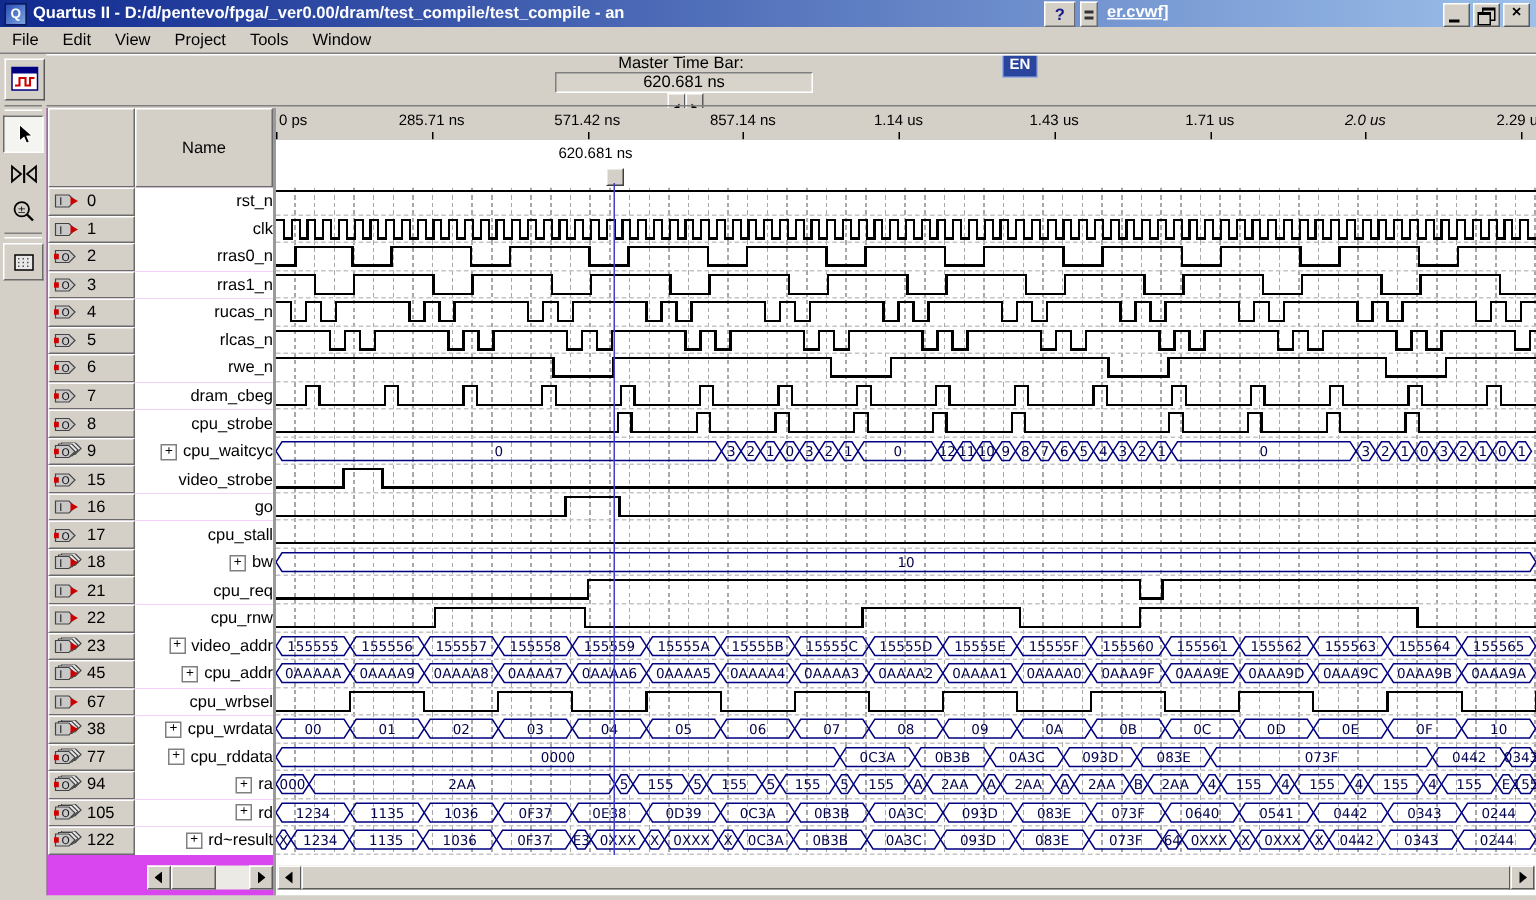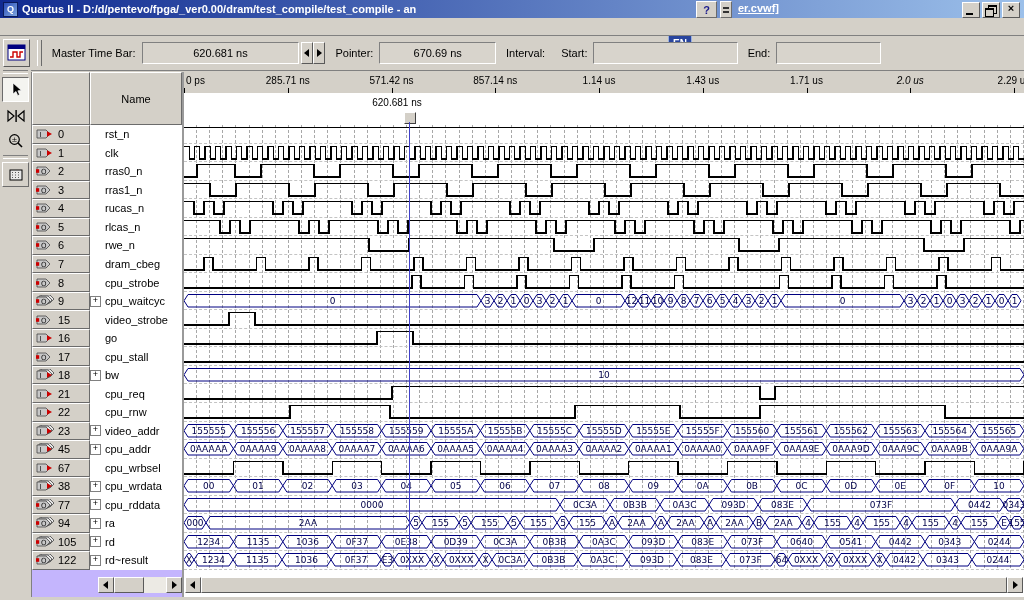--- a/index.html
+++ b/index.html
@@ -28,21 +28,21 @@
   .winbtn .min{position:absolute;left:3px;bottom:2px;width:7px;height:2px;background:#000;}
   .winbtn .rst1{position:absolute;left:5px;top:2px;width:7px;height:6px;border:1px solid #000;border-top-width:2px;background:#d4d0c8;}
   .winbtn .rst2{position:absolute;left:2px;top:5px;width:7px;height:6px;border:1px solid #000;border-top-width:2px;background:#d4d0c8;}
   .winbtn.close{font-size:11px;font-weight:bold;line-height:11px;}
 
   
   #menubar{position:absolute;left:0;top:18px;width:1024px;height:18px;background:#d4d0c8;
     display:flex;align-items:center;font-size:11px;color:#000;border-bottom:1px solid #fff;}
   .menuitem{padding:2px 8px;}
   
-  #toolbarrow{position:absolute;left:31px;top:36px;width:850px;height:34px;display:flex;align-items:center;font-size:11px;}
+  #toolbarrow{position:absolute;left:31px;top:36px;width:850px;height:34px;display:flex;align-items:center;font-size:11px;flex-direction:column;}
   #tb-grip{width:3px;height:26px;margin-left:6px;margin-right:8px;border-left:1px solid #fff;border-right:1px solid #6b6b6b;}
   .tlabel{margin:0 6px 0 10px;white-space:nowrap;}
   .tfield{height:20px;background:#d8d4cc;display:flex;align-items:center;justify-content:center;
     border:1px solid;border-color:#808080 #fff #fff #808080;}
   #spin{display:flex;margin-left:2px;}
   .spinbtn{width:10px;height:20px;background:#d4d0c8;border:1px solid;border-color:#fff #5a5a5a #5a5a5a #fff;
     display:grid;place-items:center;}
   .spinbtn svg{display:block;}
   #divider-under-menu{position:absolute;left:0;top:35px;width:1024px;height:1px;background:#808080;}
   #divider-under-toolbar{position:absolute;left:0;top:70px;width:1024px;height:2px;
@@ -51,37 +51,37 @@
   
   #leftcol{position:absolute;left:0;top:36px;width:31px;height:564px;background:#d4d0c8;}
   #wave-editor-btn{margin:3px 2px 2px 3px;width:25px;height:26px;background:#d4d0c8;
     border:1px solid;border-color:#fff #5a5a5a #5a5a5a #fff;display:grid;place-items:center;}
   .paltool{width:25px;height:23px;margin:2px auto;display:grid;place-items:center;}
   .paltool.checked{background:#eef;border:1px solid;border-color:#6b6b6b #fff #fff #6b6b6b;background:#f4f4f0;}
   .paltool.framed{border:1px solid;border-color:#fff #6b6b6b #6b6b6b #fff;}
   .palsep{height:2px;margin:3px 3px;border-top:1px solid #808080;border-bottom:1px solid #fff;}
 
   
-  #namepanel{position:absolute;left:31px;top:72px;width:151px;height:525px;background:#c4b5fd;
+  #namepanel{position:absolute;left:31px;top:72px;width:151px;height:525px;background:#d946ef;
     border-left:1px solid #808080;box-sizing:border-box;}
   #panelgap{position:absolute;left:182px;top:72px;width:2px;height:525px;background:#9a9a9a;}
   #wavepanel{position:absolute;left:184px;top:72px;width:840px;height:525px;background:#fff;overflow:hidden;}
   #bottomedge{position:absolute;left:0;bottom:0;width:1024px;height:3px;background:#d4d0c8;}
 
   #namehead{position:absolute;left:0;top:0;width:100%;height:53px;display:flex;}
   .hcell{background:#d4d0c8;border:1px solid;border-color:#fff #6b6b6b #6b6b6b #fff;box-sizing:border-box;
     display:flex;align-items:center;justify-content:center;font-size:11px;}
   #hcell-num{width:58px;}
   #hcell-name{flex:1;}
 
   #name-rows{position:absolute;left:0;top:53px;width:100%;}
   .nrow{height:18.5417px;display:flex;box-sizing:border-box;}
   .numcell{width:58px;background:#d4d0c8;border:1px solid;border-color:#fff #6b6b6b #6b6b6b #fff;
     box-sizing:border-box;display:flex;align-items:center;font-size:11px;gap:3px;padding-left:3px;}
-  .namecell{flex:1;display:flex;align-items:center;font-size:11px;background:#fff;padding-left:0;gap:4px;}
+  .namecell{flex:1;display:flex;align-items:center;font-size:11px;background:#fff;padding-left:12px;gap:4px;justify-content:flex-end;}
   .plus{width:9px;height:9px;border:1px solid #808080;background:#fff;font-size:9px;line-height:7px;
     text-align:center;flex:none;}
   .namecell .lbl{margin-left:0;}
   .namecell.noplus .lbl{margin-left:15px;}
 
   
   #ruler{position:absolute;left:0;top:0;width:840px;height:21px;background:#d4d0c8;
     border-bottom:1px solid #6b6b6b;font-size:10px;color:#000;}
   .rtick{position:absolute;bottom:0;width:1px;height:5px;background:#000;}
   .rlabel{position:absolute;top:3px;white-space:nowrap;text-align:center;}
@@ -128,20 +128,28 @@
           <span class="min"></span>
         </span>
       <span class="winbtn">
           <span class="rst1"></span>
           <span class="rst2"></span>
         </span>
       <span class="winbtn close">×</span>
     </span>
   </div>
 
+  <div id="menubar">
+      <span class="menuitem">File</span>
+      <span class="menuitem">Edit</span>
+      <span class="menuitem">View</span>
+      <span class="menuitem">Project</span>
+      <span class="menuitem">Tools</span>
+      <span class="menuitem">Window</span>
+    </div>
   <div id="divider-under-menu"></div>
 
   <div id="toolbarrow">
     <span id="tb-grip"></span>
     <span class="tlabel" style="margin-left:2px">Master Time Bar:</span>
     <span class="tfield" style="width:170px">620.681 ns</span>
     <span id="spin">
       <span class="spinbtn">
           <svg width="6" height="8">
             <polygon points="5,0 0,4 5,8" fill="#000"></polygon>

